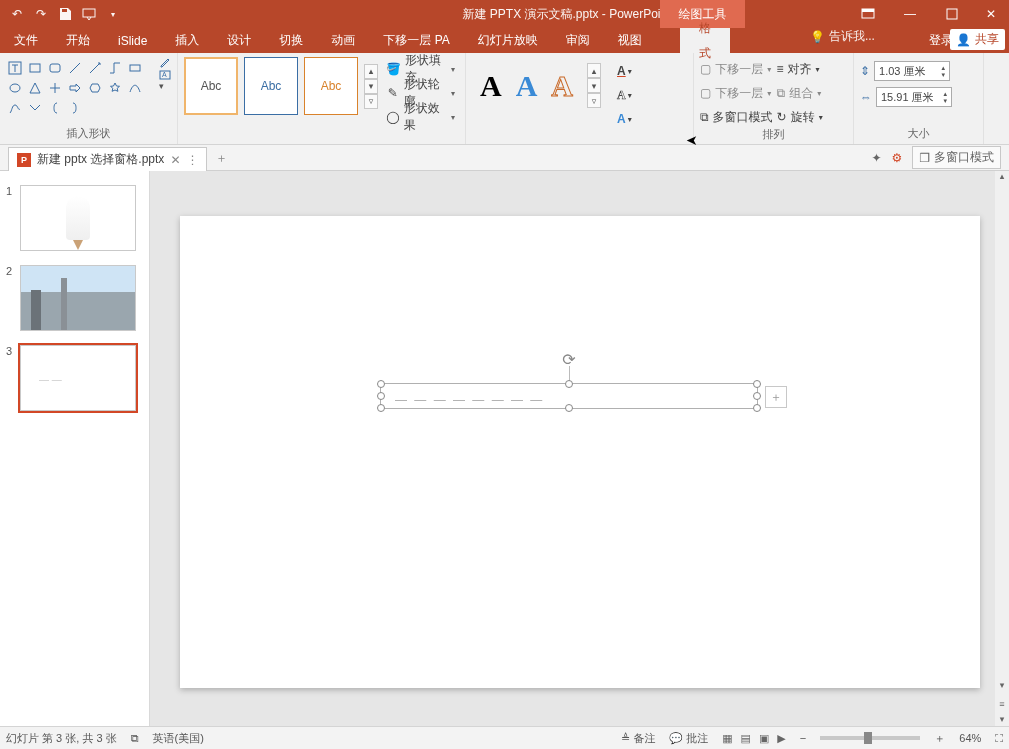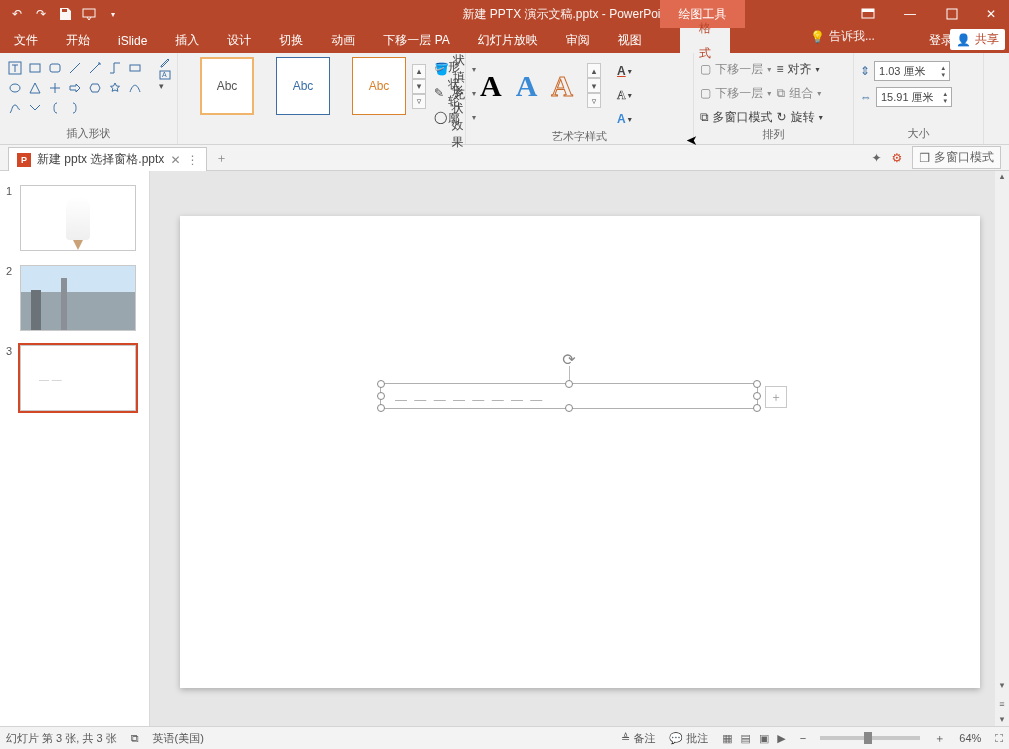--- a/index.html
+++ b/index.html
@@ -29,21 +29,21 @@
 .rgroup { border-right:1px solid #e1e1e1; padding:4px 6px 0 6px; display:flex; flex-direction:column; }
 .rgroup-body { flex:1; display:flex; align-items:flex-start; gap:4px; }
 .rgroup-label { height:18px; text-align:center; font-size:11px; color:#666; position:relative; }
 
 
 .shape-gal { width:160px; display:flex; flex-wrap:wrap; gap:2px; padding-top:2px; }
 .shape-gal .sic { width:18px; height:18px; display:flex; align-items:center; justify-content:center; color:#3a6ea5; }
 
 
 .style-gal { display:flex; gap:6px; align-items:center; }
-.style-thumb { width:54px; height:58px; border:1px solid #bcbcbc; background:#fff; display:flex; align-items:center; justify-content:center; font-size:12px; color:#555;margin-left:16px;}
+.style-thumb { width:54px; height:58px; border:1px solid #bcbcbc; background:#fff; display:flex; align-items:center; justify-content:center; font-size:12px; color:#555;}
 .style-thumb.sel { border:2px solid #f0b56b; }
 .gal-nav { width:14px; display:flex; flex-direction:column; gap:0; }
 .gal-nav .gn { height:15px; border:1px solid #c8c8c8; font-size:9px; display:flex; align-items:center; justify-content:center; color:#555; background:#fafafa; }
 
 .vmenu { display:flex; flex-direction:column; gap:4px; font-size:12px; color:#444; padding-top:2px; }
 .vmenu .mi { display:flex; align-items:center; gap:4px; height:20px; padding:0 4px; }
 .vmenu .mi .drop { margin-left:2px; font-size:8px; color:#666; }
 .vmenu .mi .ic { width:16px; display:flex; justify-content:center; }
 
 
@@ -345,21 +345,20 @@
         <div class="tt">
             <span style="font-family:serif;-webkit-text-stroke:.5px #444;color:transparent;font-weight:bold">A</span>
             <span style="font-size:8px">▾</span>
           </div>
         <div class="tt">
             <span style="color:#3a8ad6;font-weight:bold">A</span>
             <span style="font-size:8px">▾</span>
           </div>
       </div>
     </div>
-    <div class="rgroup-label">艺术字样式</div>
   </div>
 
   <div class="rgroup" style="width:160px">
     <div class="rgroup-body">
       <div class="arr-col">
         <div class="mi">
             <span>▢</span>
             <span>下移一层</span>
             <span style="font-size:8px">▾</span>
           </div>

